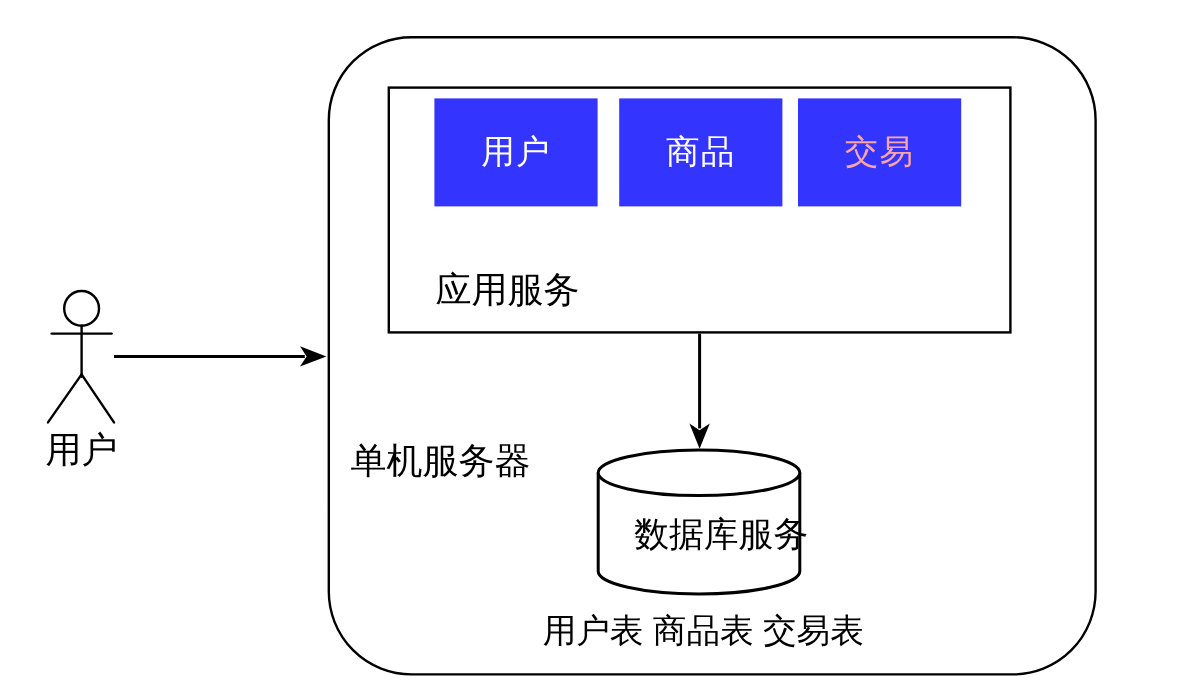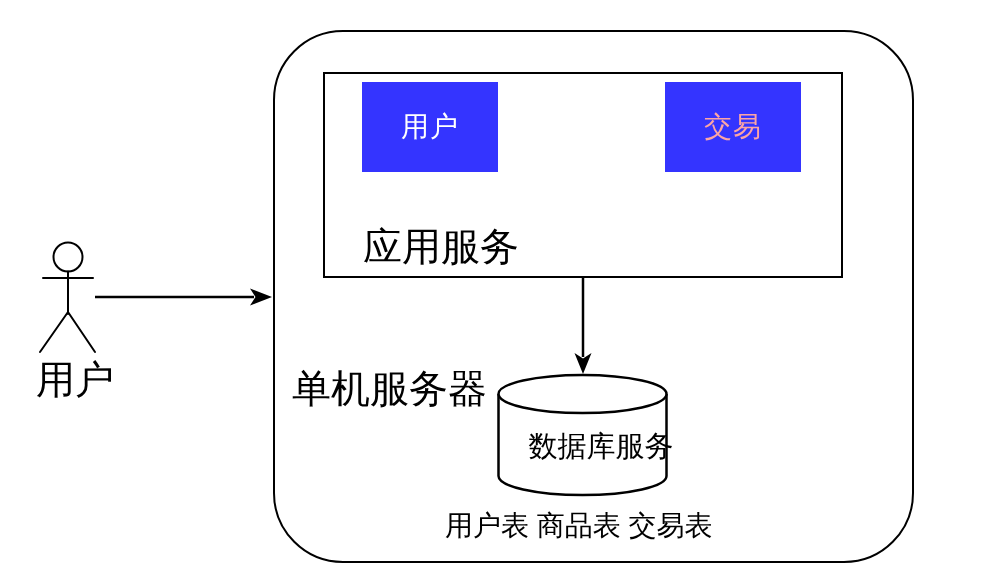--- a/index.html
+++ b/index.html
@@ -38,48 +38,51 @@
     justify-content: center;
     font-size: 28px;
     font-weight: 500;
     letter-spacing: 1px;
   }
   .module.m1 { left: 362px; width: 136px; }
   .module.m2 { left: 516px; width: 136px; }
   .module.m3 { left: 665px; width: 136px; }
   .label {
     position: absolute;
-    font-size: 39px;
+    font-size: 30px;
     font-weight: 500;
     line-height: 1.1;
     white-space: nowrap;
   }
   .app-label    { left: 363px; top: 226px; }
   .server-label { left: 292px; top: 368px; text-align: center; }
   .actor-label  { left: 36px;  top: 359px; width: 64px; text-align: center; }
   .db-label     { left: 498px; top: 431px; width: 206px; text-align: center; font-size: 29px; }
-  .tables-label { left: 445px; top: 511px; width: 282px; text-align: left; font-size: 28px; }
+  .tables-label { left: 445px; top: 511px; width: 282px; text-align: center; font-size: 28px; }
   svg.lines {
     position: absolute;
     left: 0; top: 0;
     width: 987px; height: 576px;
     pointer-events: none;
   }
 </style>
 </head>
 <body>
 
 <div class="canvas">
 
   <div class="server-boundary"></div>
 
   <div class="app-box"></div>
 
   <div class="module m1" style="background: rgb(52, 52, 255); color: rgb(255, 255, 255);">
     <span>用户</span>
+  </div>
+  <div class="module m2" style="background: rgb(52, 52, 255); color: rgb(255, 255, 255);">
+    <span>商品</span>
   </div>
   <div class="module m3" style="background: rgb(52, 52, 255); color: #fca5a5;">
     <span>交易</span>
   </div>
 
   <svg class="lines" viewBox="0 0 987 576">
 
     <g stroke="#000" stroke-width="2" fill="none" stroke-linecap="round">
       <circle cx="68" cy="257" r="14.5"></circle>
       <line x1="68" y1="271.5" x2="68" y2="314"></line>

